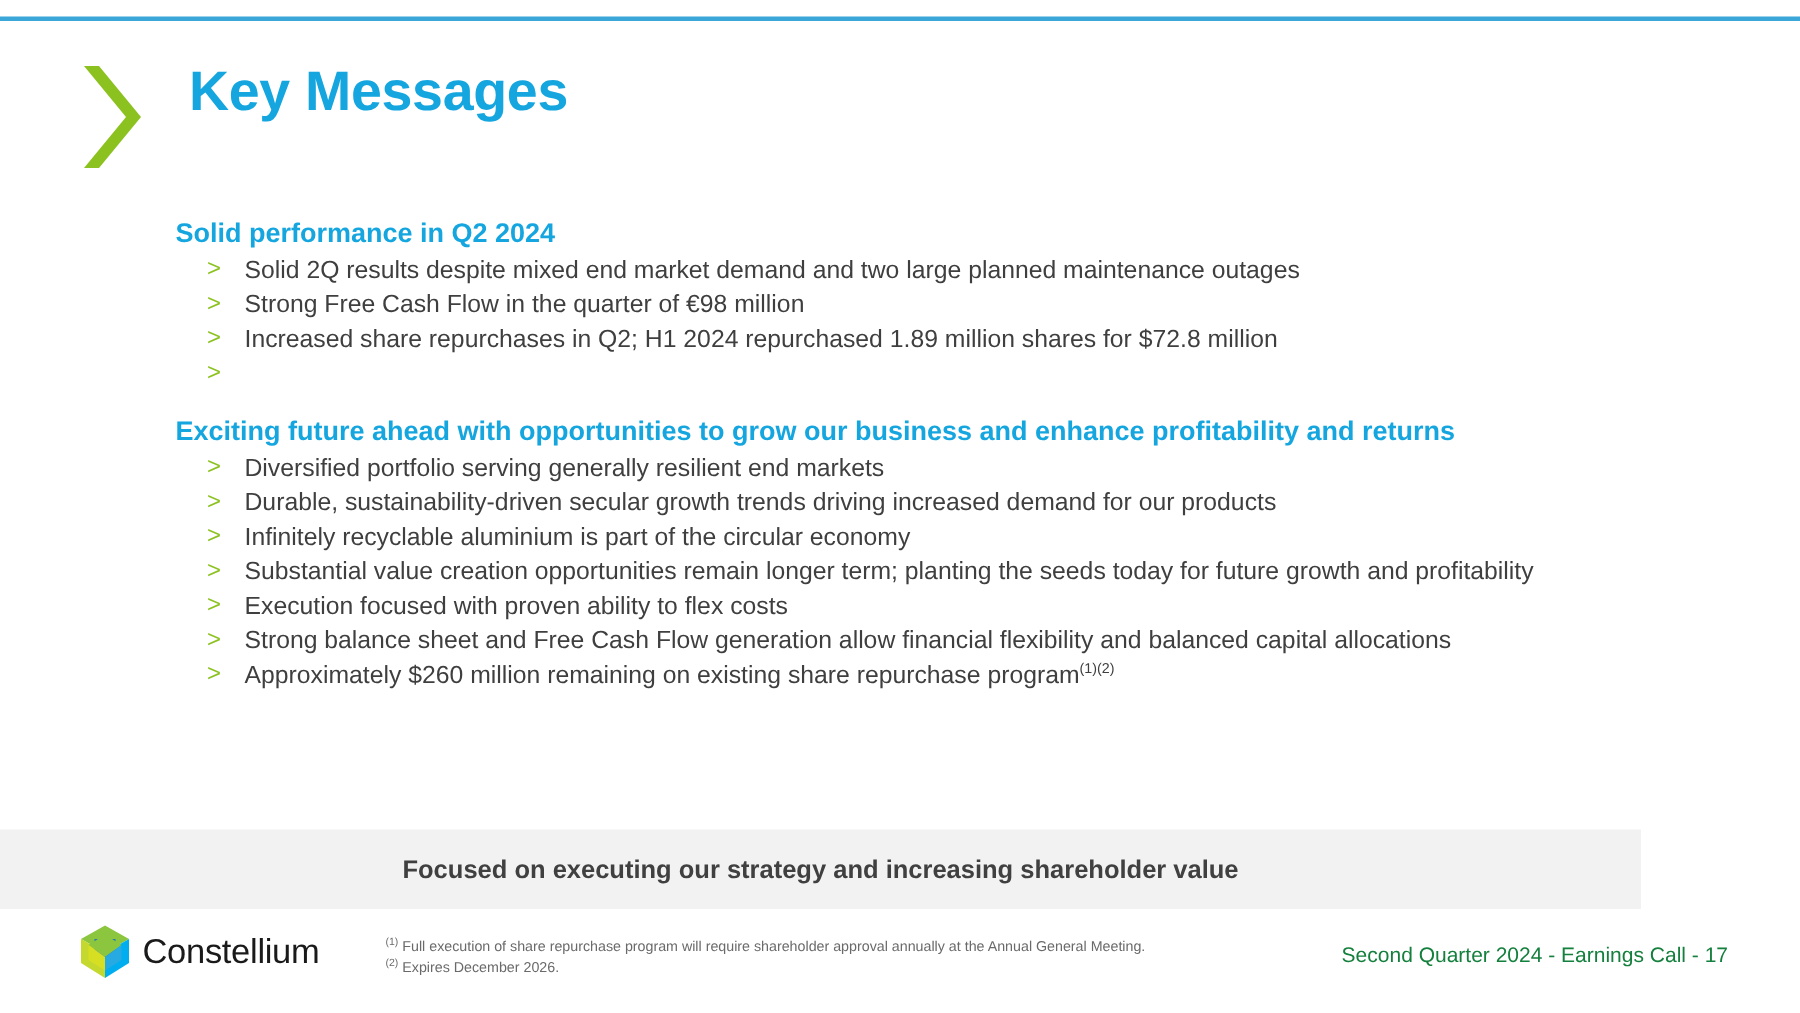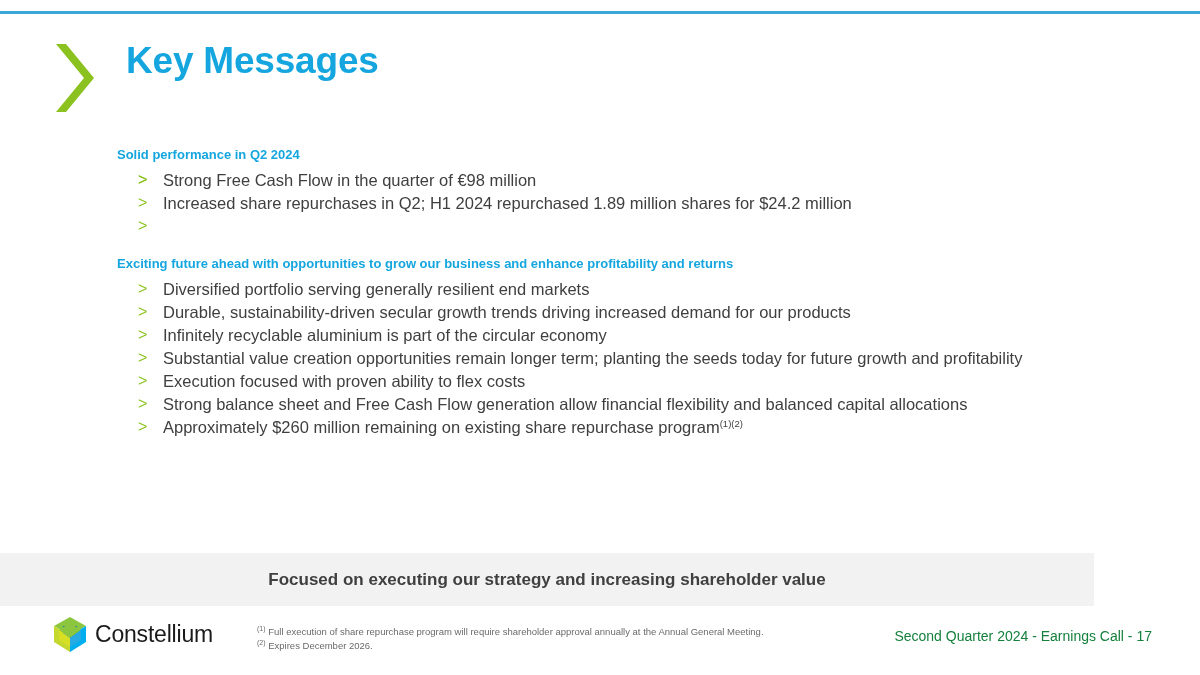--- a/index.html
+++ b/index.html
@@ -63,21 +63,21 @@
     position: absolute;
     left: 117px;
     top: 144px;
     width: 1070px;
   }
 
   .section {
     margin-bottom: 16px;
   }
   .section-heading {
-    font-size: 13px;
+    font-size: 18px;
     font-weight: bold;
     color: #15A6DF;
     line-height: 22px;
     white-space: nowrap;
     margin-bottom: 3px;
   }
 
   .bullets {
     list-style: none;
     margin: 0;
@@ -198,28 +198,29 @@
     <div class="page-title">Key Messages</div>
   </div>
 
   <div class="content">
 
     <div class="section">
       <div class="section-heading">Solid performance in Q2 2024</div>
       <ul class="bullets">
         <li class="bullet">
           <span class="marker">&gt;</span>
+          <span>Solid 2Q results despite mixed end market demand and two large planned maintenance outages</span>
         </li>
         <li class="bullet">
           <span class="marker">&gt;</span>
           <span>Strong Free Cash Flow in the quarter of €98 million</span>
         </li>
         <li class="bullet">
           <span class="marker">&gt;</span>
-          <span>Increased share repurchases in Q2; H1 2024 repurchased 1.89 million shares for $24.2 million</span>
+          <span>Increased share repurchases in Q2; H1 2024 repurchased 1.89 million shares for $72.8 million</span>
         </li>
         <li class="bullet">
           <span class="marker">&gt;</span>
         </li>
       </ul>
     </div>
 
     <div class="section-gap"></div>
 
     <div class="section">

